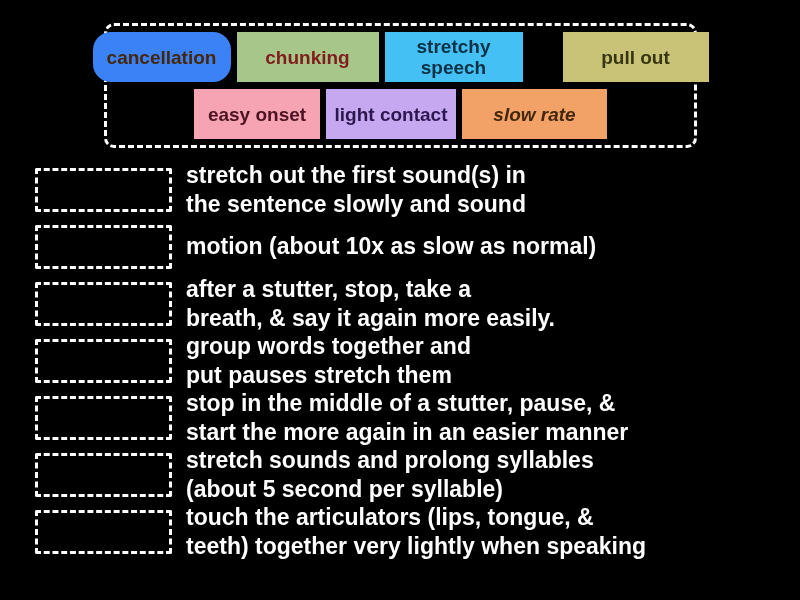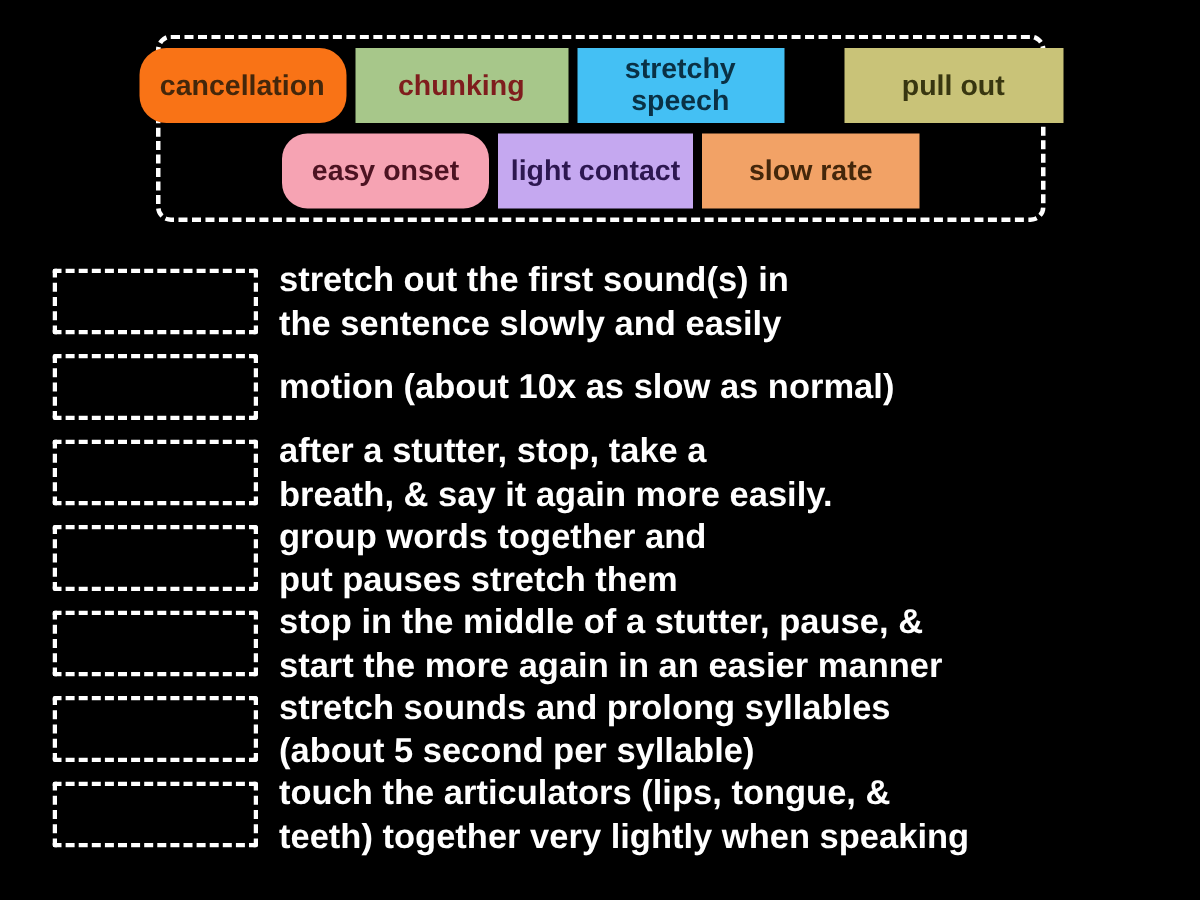--- a/index.html
+++ b/index.html
@@ -43,29 +43,29 @@
     font-size: 19px;
     line-height: 21px;
     font-weight: bold;
     padding: 0 6px;
     cursor: grab;
   }
   .tray-row1 .tile:nth-child(1) { width: 138px; }
   .tray-row1 .tile:nth-child(2) { width: 142px; }
   .tray-row1 .tile:nth-child(3) { width: 138px; }
   .tray-row1 .tile:nth-child(4) { width: 146px; }
-  .tray-row2 .tile:nth-child(1) { width: 138px; border-radius: 17px; }
+  .tray-row2 .tile:nth-child(1) { width: 126px; }
   .tray-row2 .tile:nth-child(2) { width: 130px; }
-  .tray-row2 .tile:nth-child(3) { width: 145px; }
+  .tray-row2 .tile:nth-child(3) { width: 145px; font-style: italic; }
 
   
   .questions {
     position: absolute;
     left: 35px;
-    top: 172px;
+    top: 161px;
   }
   .qrow {
     display: flex;
     align-items: center;
     height: 57px;
   }
   .slot {
     flex: none;
     width: 137px;
     height: 44px;
@@ -83,21 +83,21 @@
     white-space: nowrap;
   }
 </style>
 </head>
 <body>
 
 <div class="stage">
 
   <div class="tray">
     <div class="tray-row tray-row1">
-      <div class="tile" style="background-color: #f97316; color: rgb(68, 39, 11); border-radius: 18px;">
+      <div class="tile" style="background-color: #3b82f6; color: rgb(68, 39, 11); border-radius: 18px;">
         <span>cancellation</span>
       </div>
       <div class="tile" style="background-color: rgb(167, 199, 138); color: #7f1d1d;">
         <span>chunking</span>
       </div>
       <div class="tile" style="background-color: rgb(68, 192, 244); color: rgb(10, 49, 69);">
         <span>stretchy speech</span>
       </div>
       <div class="tile" style="background-color: rgb(201, 195, 120); color: rgb(56, 54, 16); margin-left: 34px;">
         <span>pull out</span>
@@ -115,21 +115,21 @@
       </div>
     </div>
   </div>
 
   <div class="questions">
 
     <div class="qrow">
       <div class="slot"></div>
       <div class="qtext">
         <div>stretch out the first sound(s) in</div>
-        <div>the sentence slowly and easily</div>
+        <div>the sentence slowly and sound</div>
       </div>
     </div>
 
     <div class="qrow">
       <div class="slot"></div>
       <div class="qtext">
         <div>motion (about 10x as slow as normal)</div>
       </div>
     </div>
 

